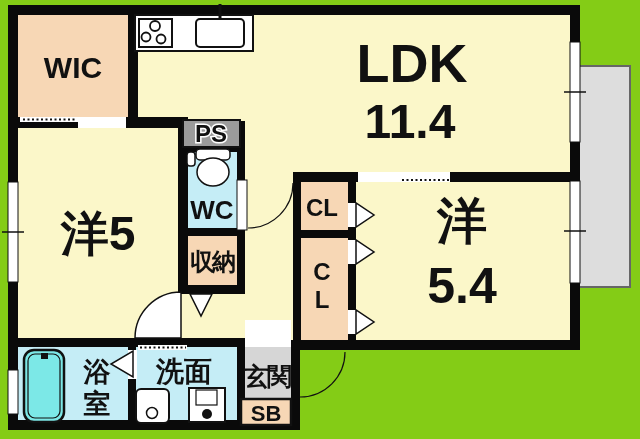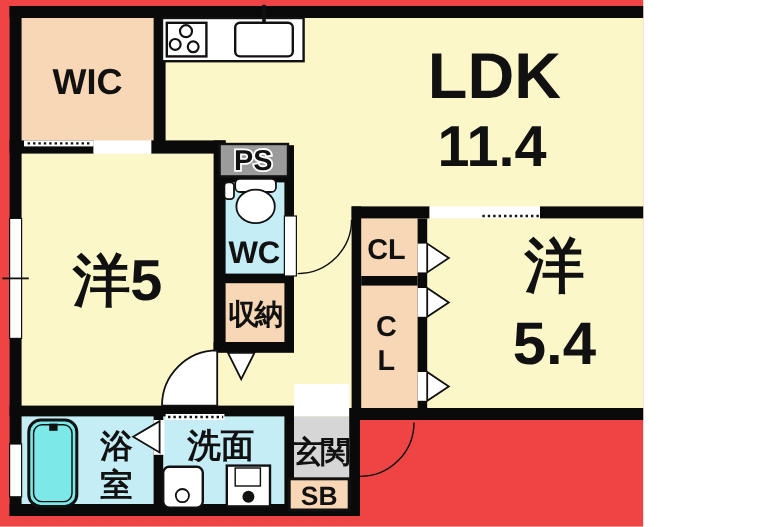--- a/index.html
+++ b/index.html
@@ -1,16 +1,16 @@
 <!DOCTYPE html>
 <html><head>
 <meta charset="utf-8">
 <style>
   html,body{margin:0;padding:0;background:#ffffff;}
-  .page{width:536px;height:439px;position:relative;background:#ef4444;overflow:hidden;}
+  .page{width:640px;height:439px;position:relative;background:#84cc16;overflow:hidden;}
   svg text{
     font-family:"Liberation Sans","DejaVu Sans",sans-serif;
     font-weight:bold;
     fill:#111;
     text-anchor:middle;
   }
   .halo{paint-order:stroke;stroke:#ffffff;stroke-width:3px;}
   .squeeze{letter-spacing:-2px;}
 </style>
 </head>

